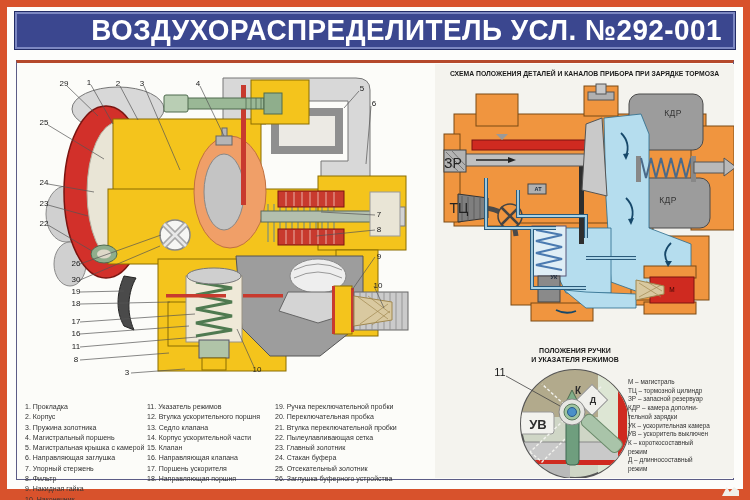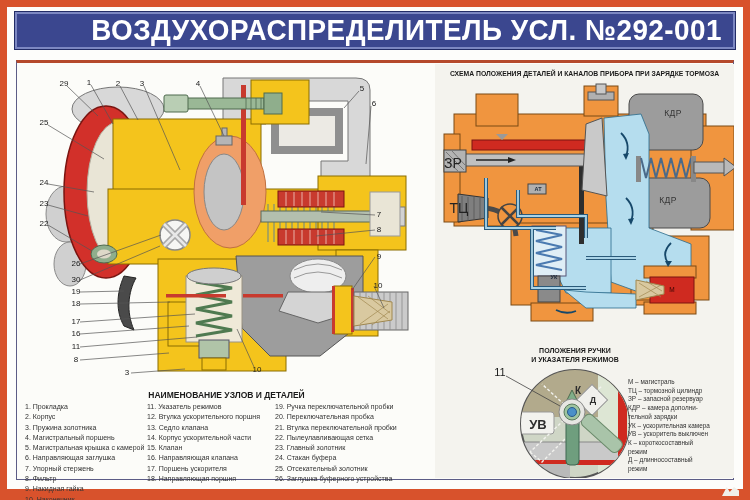--- a/index.html
+++ b/index.html
@@ -187,21 +187,20 @@
   <span class="co" style="left:58px;top:239px">18</span>
   <span class="co" style="left:58px;top:227px">19</span>
   <span class="co" style="left:58px;top:215px">30</span>
   <span class="co" style="left:58px;top:199px">26</span>
   <span class="co" style="left:26px;top:159px">22</span>
   <span class="co" style="left:26px;top:139px">23</span>
   <span class="co" style="left:26px;top:118px">24</span>
   <span class="co" style="left:26px;top:58px">25</span>
   <span class="co" style="left:46px;top:19px">29</span>
 
-  <div class="parts-heading">НАИМЕНОВАНИЕ УЗЛОВ И ДЕТАЛЕЙ</div>
   <div class="parts-col c1">
       <div class="part-item">1. Прокладка</div>
       <div class="part-item">2. Корпус</div>
       <div class="part-item">3. Пружина золотника</div>
       <div class="part-item">4. Магистральный поршень</div>
       <div class="part-item">5. Магистральная крышка с камерой</div>
       <div class="part-item">6. Направляющая заглушка</div>
       <div class="part-item">7. Упорный стержень</div>
       <div class="part-item">8. Фильтр</div>
       <div class="part-item">9. Накидная гайка</div>

